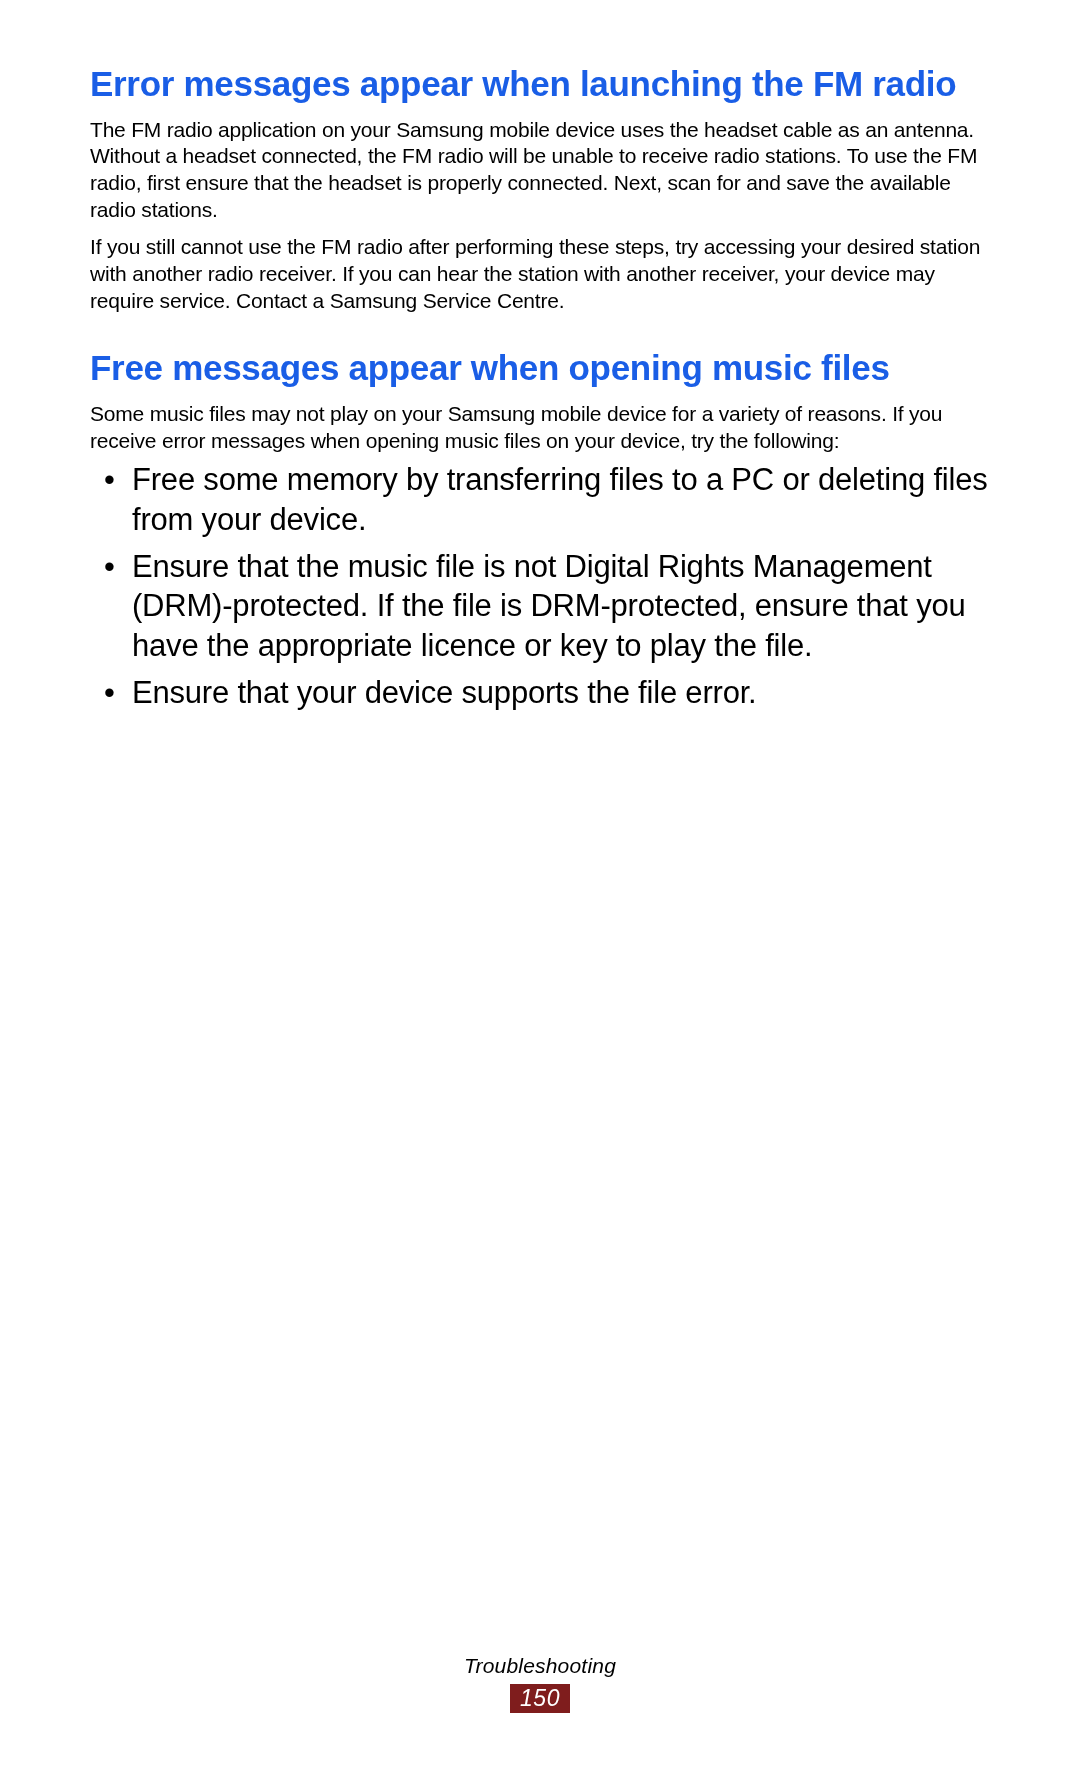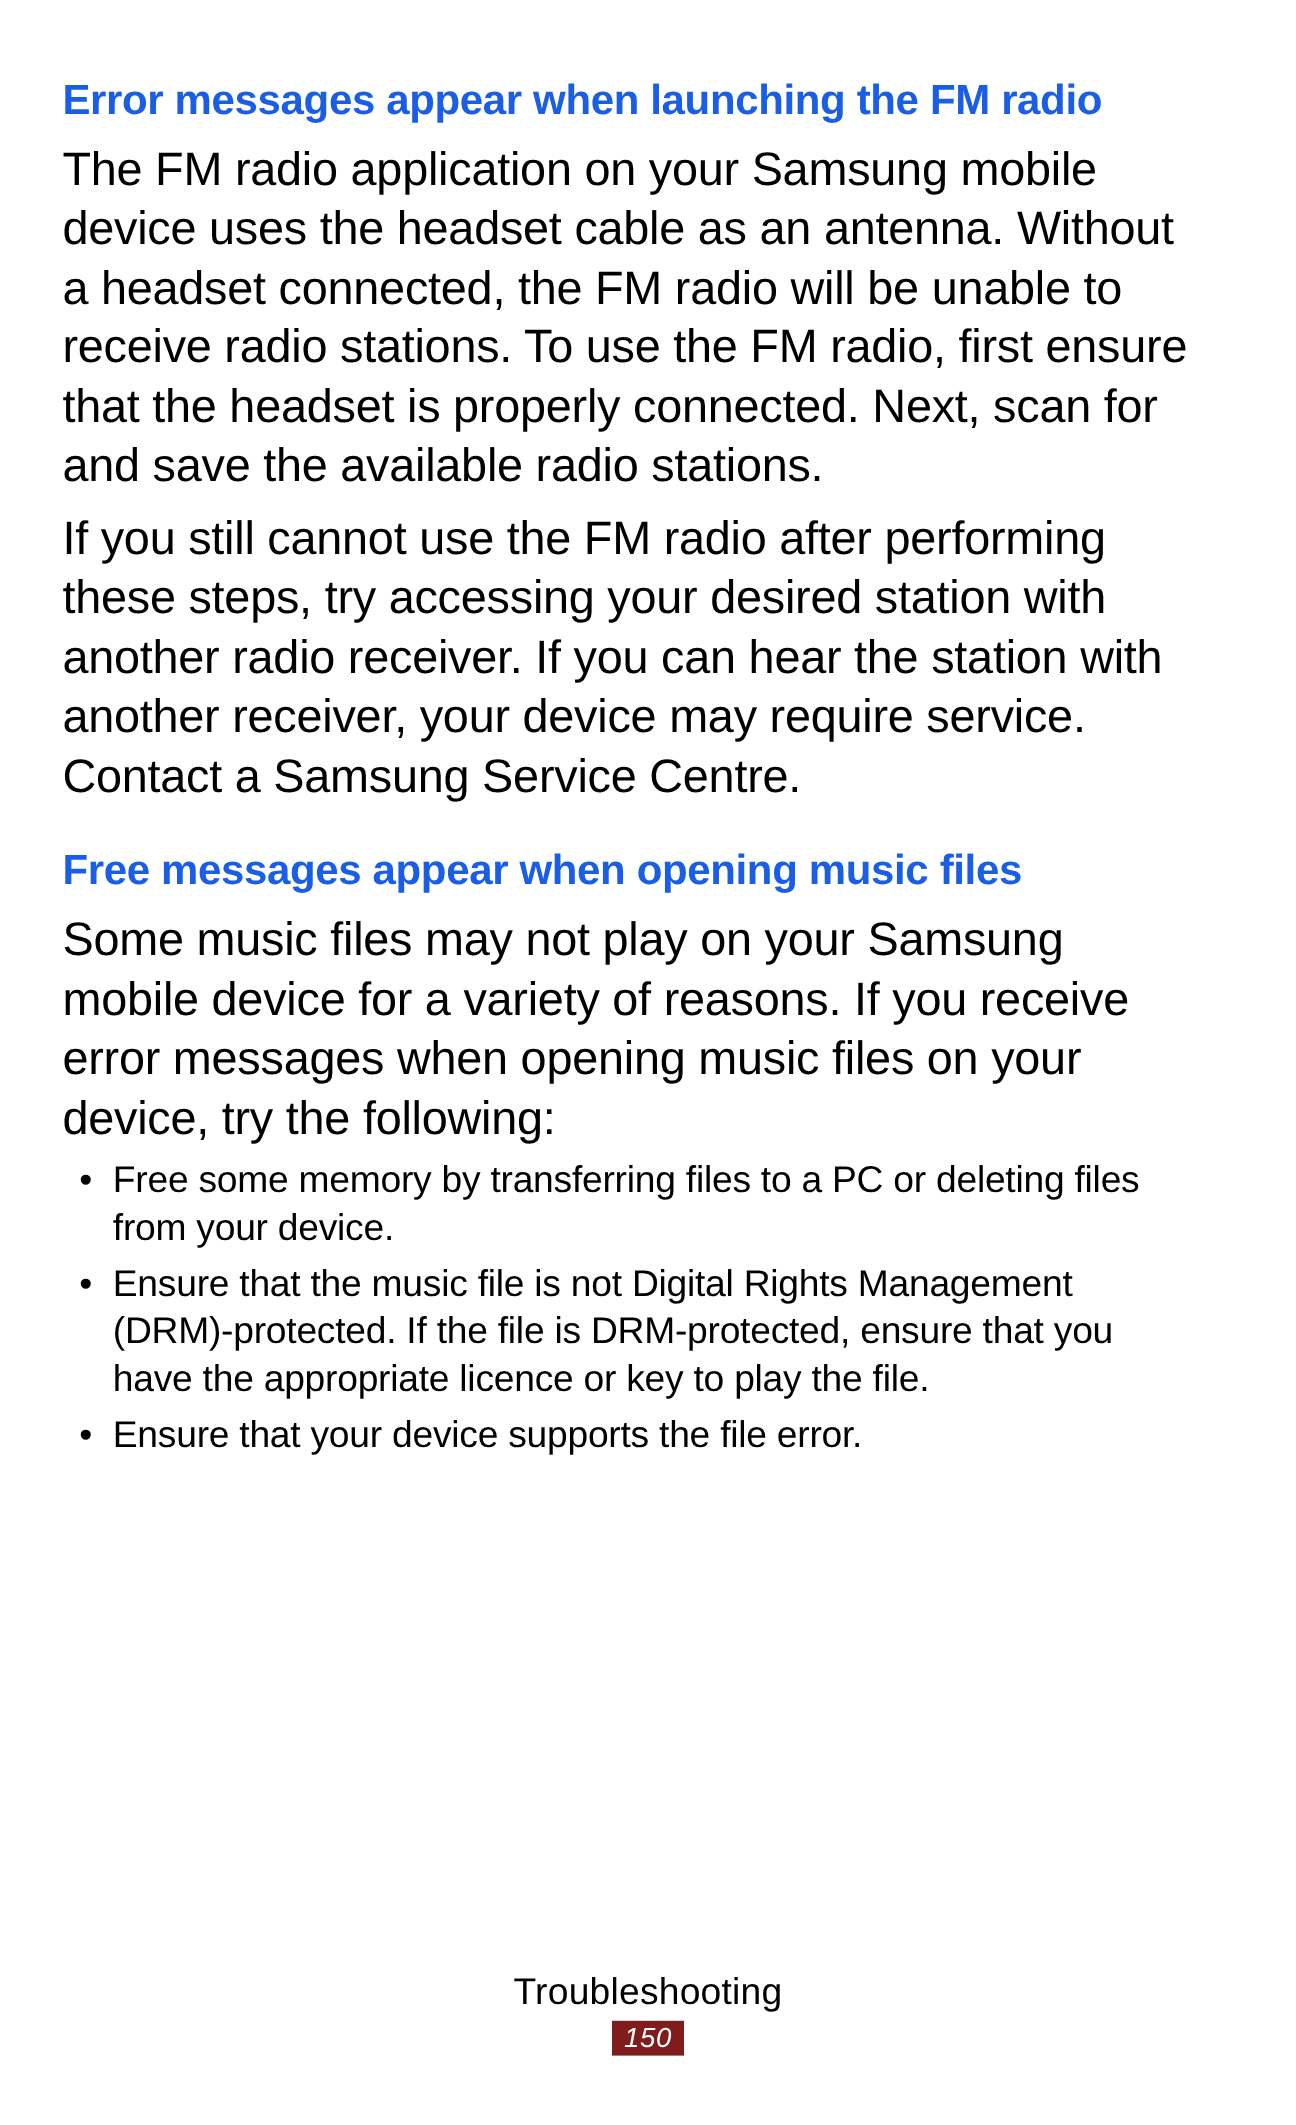--- a/index.html
+++ b/index.html
@@ -10,35 +10,35 @@
     background: #ffffff;
     font-family: "Myriad Pro", "Segoe UI", "Helvetica Neue", Arial, sans-serif;
     color: #000000;
     -webkit-font-smoothing: antialiased;
   }
   .page {
     position: relative;
     box-sizing: border-box;
     width: 1080px;
     height: 1771px;
-    padding: 62px 90px 0 52px;
+    padding: 62px 90px 0 90px;
   }
   .heading {
     color: #1a5ee6;
     font-weight: 700;
     font-size: 35px;
     line-height: 1.25;
     margin: 0 0 6px 0;
     letter-spacing: -0.3px;
   }
   .heading.second {
     margin-top: 32px;
   }
   .body-text {
-    font-size: 39px;
+    font-size: 21px;
     line-height: 1.27;
     margin: 11px 0 6px 0;
     letter-spacing: -0.2px;
     font-weight: 400;
   }
   ul.body-list {
     margin: 4px 0 16px 0;
     padding: 0 0 0 42px;
     list-style: none;
   }
@@ -59,21 +59,22 @@
     line-height: 1.27;
   }
   .footer {
     position: absolute;
     left: 0;
     right: 0;
     bottom: 58px;
     text-align: center;
   }
   .footer-section {
-    font-size: 31px;
+    font-style: italic;
+    font-size: 21px;
     color: #000;
     letter-spacing: 0.2px;
     margin-bottom: 6px;
     margin-top: 32px;
   }
   .page-number {
     display: inline-block;
     background: #7f1d1d;
     color: #ffffff;
     font-style: italic;

